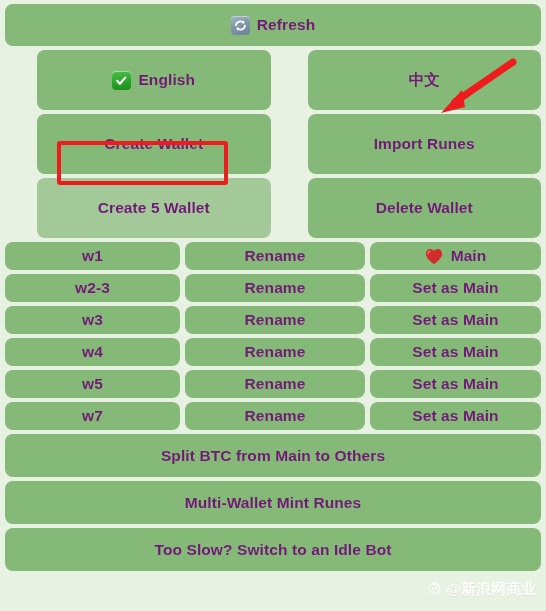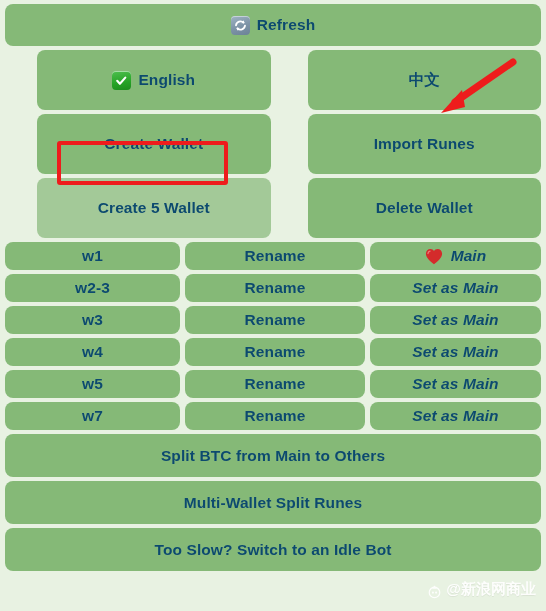--- a/index.html
+++ b/index.html
@@ -20,21 +20,21 @@
     box-sizing: border-box;
     padding: 4px 5px 4px 5px;
     display: flex;
     flex-direction: column;
     gap: 4px;
     background: #e8f2e2;
   }
   .btn {
     background: #85b977;
     border-radius: 8px;
-    color: #0c4a6e;
+    color: #701a75;
     font-size: 15.5px;
     font-weight: bold;
     letter-spacing: 0.1px;
     display: flex;
     align-items: center;
     justify-content: center;
     text-align: center;
     box-sizing: border-box;
     user-select: none;
     line-height: 1;
@@ -64,21 +64,20 @@
     height: 28px;
   }
   .wallet-row .cell-name {
     flex: 0 0 175px;
   }
   .wallet-row .cell-rename {
     flex: 0 0 180px;
   }
   .wallet-row .cell-main {
     flex: 1 1 auto;
-    font-style: italic;
   }
   .full-btn {
     height: 43px;
   }
   .icon-inline {
     display: inline-flex;
     align-items: center;
     justify-content: center;
     margin-right: 7px;
     vertical-align: middle;
@@ -126,21 +125,21 @@
     top: 58px;
     width: 110px;
     height: 60px;
     pointer-events: none;
   }
   .watermark {
     position: absolute;
     right: 10px;
     bottom: 12px;
     display: flex;
-    align-items: flex-end;
+    align-items: flex-start;
     gap: 4px;
     color: #ffffff;
     font-size: 15px;
     font-weight: bold;
     opacity: 0.92;
     text-shadow: 0 1px 1px rgba(0,0,0,0.08);
     pointer-events: none;
   }
   .wm-logo {
     width: 15px;
@@ -274,21 +273,21 @@
       </div>
     </div>
 
   <div class="row">
     <div class="btn full-btn">
       <span>Split BTC from Main to Others</span>
     </div>
   </div>
   <div class="row">
     <div class="btn full-btn">
-      <span>Multi-Wallet Split Runes</span>
+      <span>Multi-Wallet Mint Runes</span>
     </div>
   </div>
   <div class="row">
     <div class="btn full-btn">
       <span>Too Slow? Switch to an Idle Bot</span>
     </div>
   </div>
 
   <div class="annot-rect"></div>
   <svg class="annot-arrow" viewBox="0 0 110 60">

